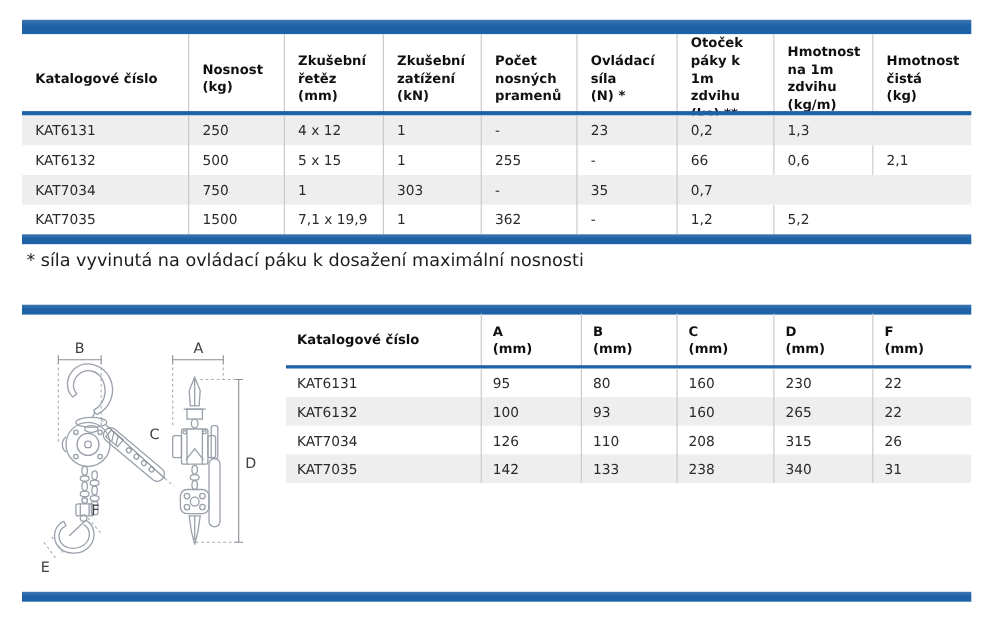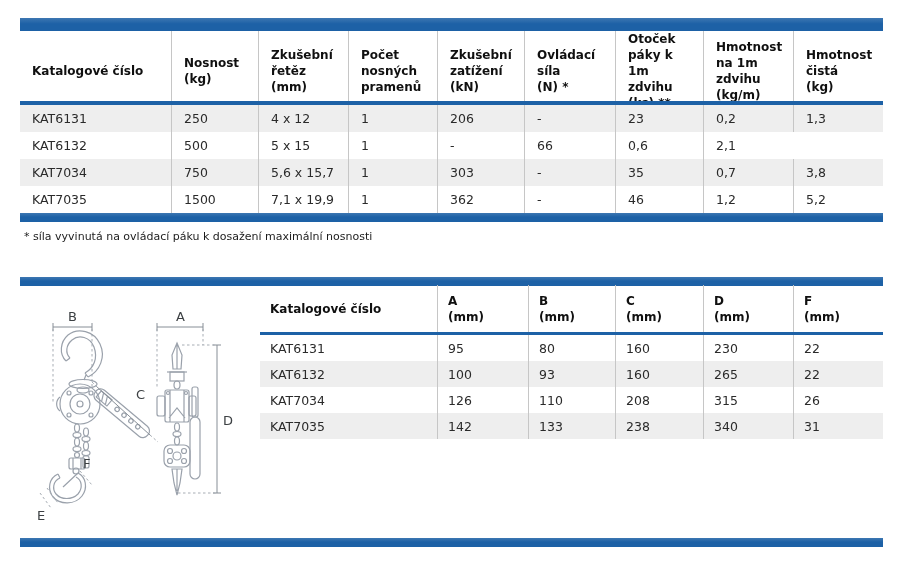--- a/index.html
+++ b/index.html
@@ -30,21 +30,21 @@
 
   .hc{display:flex;align-items:center;padding:0 6px 0 12px;font-size:12px;font-weight:bold;
       color:#101010;line-height:16px;white-space:pre-line;border-left:1px solid #c6c6c6;
       box-sizing:border-box;}
   .t2 .hc{padding-left:10px;}
   .hc:first-child,.c:first-child{border-left:none;}
   .c{display:flex;align-items:center;padding:0 4px 0 12px;font-size:12.5px;color:#2a2a2a;
      border-left:1px solid #c6c6c6;box-sizing:border-box;}
   .t2 .c{padding-left:10px;}
 
-  #footnotes{position:absolute;left:24px;top:228px;font-size:11px;line-height:17px;color:#1c1c1c;}
+  #footnotes{position:absolute;left:24px;top:228px;font-size:16px;line-height:17px;color:#1c1c1c;}
 
   #drawing{position:absolute;left:20px;top:287px;}
   #drawing text{font-family:"DejaVu Sans","Liberation Sans",sans-serif;font-size:13px;fill:#3c4043;stroke:none;}
   .ln{stroke:#9aa1ab;stroke-width:1.2;fill:none;}
   .dim{stroke:#878e96;stroke-width:1;fill:none;}
   .dsh{stroke:#a7adb4;stroke-width:1;fill:none;stroke-dasharray:2.5 2.5;}
 </style>
 </head>
 <body>
 
@@ -52,26 +52,26 @@
 
   <div class="bar" id="bar1"></div>
 
   <div class="grid t1" id="t1-header">
     <div class="hc">Katalogové číslo</div>
     <div class="hc">Nosnost
 (kg)</div>
     <div class="hc">Zkušební
 řetěz
 (mm)</div>
+    <div class="hc">Zkušební
+zatížení
+(kN)</div>
     <div class="hc">Počet
 nosných
 pramenů</div>
-    <div class="hc">Zkušební
-zatížení
-(kN)</div>
     <div class="hc">Ovládací
 síla
 (N) *</div>
     <div class="hc">Otoček
 páky k
 1m zdvihu
 (ks) **</div>
     <div class="hc">Hmotnost
 na 1m
 zdvihu
@@ -81,55 +81,52 @@
 (kg)</div>
   </div>
   <div class="bar" id="t1-underline"></div>
 
   <div id="t1-rows">
     <div class="grid t1 row">
       <div class="c">KAT6131</div>
       <div class="c">250</div>
       <div class="c">4 x 12</div>
       <div class="c">1</div>
-      <div class="c">206</div>
       <div class="c">-</div>
       <div class="c">23</div>
       <div class="c">0,2</div>
       <div class="c">1,3</div>
     </div>
     <div class="grid t1 row">
       <div class="c">KAT6132</div>
       <div class="c">500</div>
       <div class="c">5 x 15</div>
       <div class="c">1</div>
+      <div class="c">255</div>
       <div class="c">-</div>
       <div class="c">66</div>
       <div class="c">0,6</div>
       <div class="c">2,1</div>
     </div>
     <div class="grid t1 row">
       <div class="c">KAT7034</div>
       <div class="c">750</div>
-      <div class="c">5,6 x 15,7</div>
       <div class="c">1</div>
       <div class="c">303</div>
       <div class="c">-</div>
       <div class="c">35</div>
       <div class="c">0,7</div>
-      <div class="c">3,8</div>
     </div>
     <div class="grid t1 row">
       <div class="c">KAT7035</div>
       <div class="c">1500</div>
       <div class="c">7,1 x 19,9</div>
       <div class="c">1</div>
       <div class="c">362</div>
       <div class="c">-</div>
-      <div class="c">46</div>
       <div class="c">1,2</div>
       <div class="c">5,2</div>
     </div>
   </div>
 
   <div class="bar" id="bar2"></div>
 
   <div id="footnotes">
     <div class="fn">* síla vyvinutá na ovládací páku k dosažení maximální nosnosti</div>
   </div>

